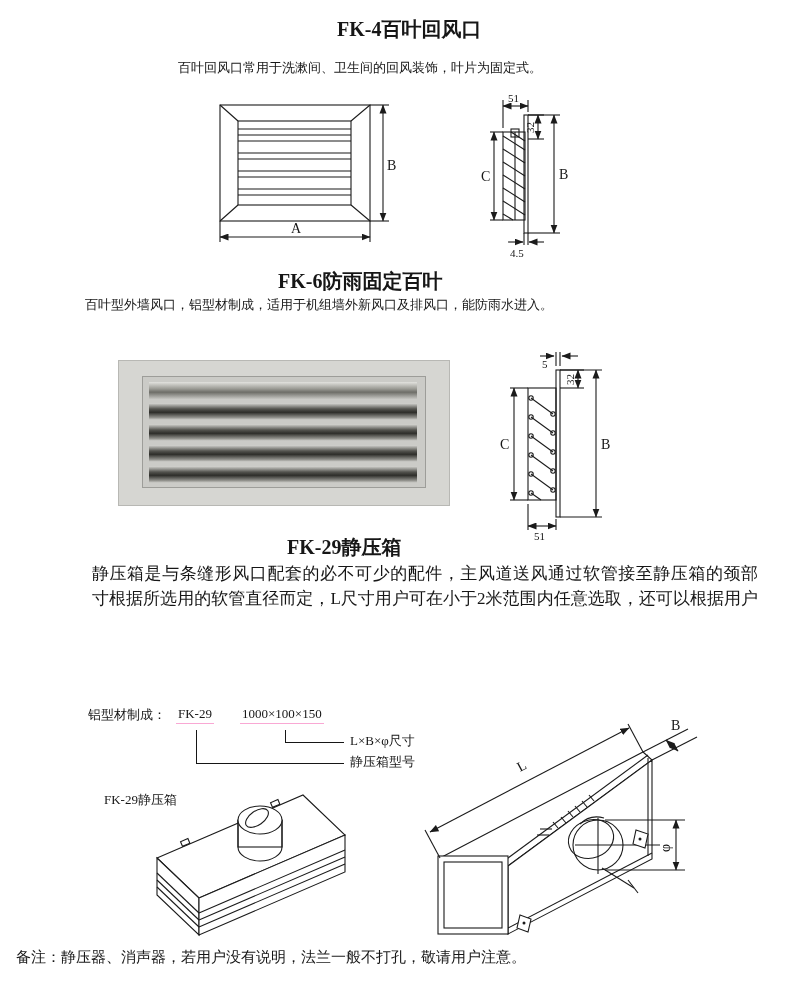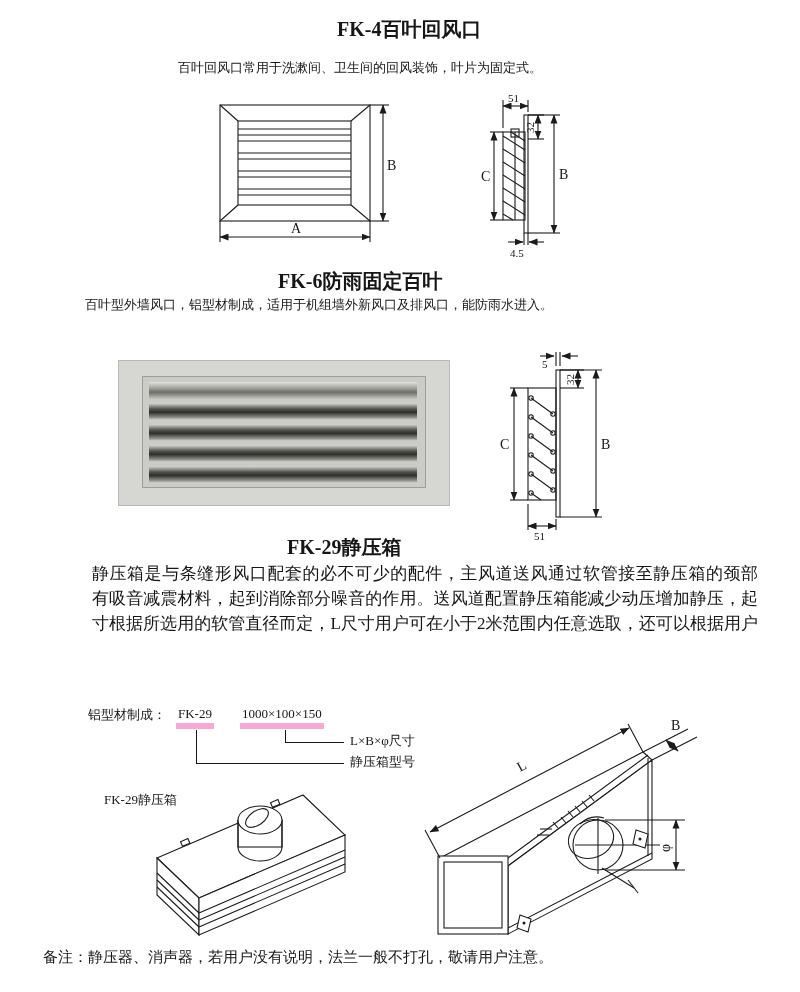--- a/index.html
+++ b/index.html
@@ -15,21 +15,21 @@
   .para-line.last{text-align:left;text-align-last:left;}
   svg{display:block;}
   svg line, svg rect, svg path, svg polygon, svg ellipse, svg circle{
     stroke:#1b1b1b;stroke-width:1.1;fill:none;
   }
   svg .fillw{fill:#ffffff;}
   svg .filled{fill:#1b1b1b;stroke:none;}
   svg text{fill:#161616;stroke:none;font-family:"Liberation Serif","DejaVu Serif",serif;}
   .dimnum{font-size:11px;}
   .dimletter{font-size:14px;}
-  .mark-underline{border-bottom:6px solid #f9a8d4;padding:0 2px 1px 2px;}
+  .mark-underline{border-bottom:1px solid #f9a8d4;padding:0 2px 1px 2px;}
   .lshape{border-left:1px solid #161616;border-bottom:1px solid #161616;}
   .photo{background:#d6d6d2;border:1px solid #b8b8b4;}
   .photo-inner{position:absolute;left:23px;top:15px;width:282px;height:110px;
     background:#cbcbc7;border:1px solid #9d9d99;}
   .slat{position:absolute;left:6px;width:268px;height:17px;
     background:linear-gradient(180deg,#d8d8d4 0%,#54544f 35%,#2e2e2a 55%,#8f8f8a 85%,#d2d2ce 100%);}
   .slat.light{background:linear-gradient(180deg,#e2e2de 0%,#9a9a94 40%,#6e6e68 60%,#c6c6c2 100%);}
   .footer-note{font-size:15px;white-space:nowrap;}
 </style>
 </head>
@@ -176,21 +176,20 @@
   <line x1="30" y1="156" x2="30" y2="182"></line>
     <line x1="58" y1="171" x2="58" y2="182"></line>
   <line x1="30" y1="178" x2="58" y2="178" marker-start="url(#as)" marker-end="url(#ae)"></line>
   <text x="36" y="192" class="dimnum">51</text>
 </svg>
 
 <div class="abs sec-title" style="left:287px;top:534px;">FK-29静压箱</div>
 
 <div class="abs" style="left:72px;top:561px;width:666px;margin-left:20px;">
   <div class="para-line">静压箱是与条缝形风口配套的必不可少的配件，主风道送风通过软管接至静压箱的颈部</div>
-  <div class="para-line">有吸音减震材料，起到消除部分噪音的作用。送风道配置静压箱能减少动压增加静压，起</div>
   <div class="para-line">寸根据所选用的软管直径而定，L尺寸用户可在小于2米范围内任意选取，还可以根据用户</div>
 </div>
 
 <div class="abs" style="left:88px;top:706px;width:430px;height:78px;">
   <span class="abs body-text" style="left:0;top:0;">铝型材制成：</span>
   <span class="abs body-text mark-underline" style="left:88px;top:0;">FK-29</span>
   <span class="abs body-text mark-underline" style="left:152px;top:0;">1000×100×150</span>
   <div class="abs lshape" style="left:197px;top:24px;width:58px;height:12px;"></div>
   <div class="abs lshape" style="left:108px;top:24px;width:147px;height:33px;"></div>
   <span class="abs body-text" style="left:262px;top:26px;">L×B×φ尺寸</span>
@@ -263,13 +262,13 @@
     <circle cx="220" cy="151" r="1.5" class="filled" fill="#1b1b1b"></circle>
   <polygon class="fillw" points="100,227 111,231 108,244 97,240"></polygon>
     <circle cx="104" cy="235" r="1.5" class="filled" fill="#1b1b1b"></circle>
 
   <line x1="185" y1="132" x2="265" y2="132"></line>
   <line x1="185" y1="182" x2="265" y2="182"></line>
   <line x1="256" y1="132" x2="256" y2="182" marker-start="url(#as)" marker-end="url(#ae)"></line>
   <text transform="translate(250,164) rotate(-90)" class="dimletter">φ</text>
 </svg>
 
-<div class="abs footer-note" style="left:43px;top:948px;">备注：静压器、消声器，若用户没有说明，法兰一般不打孔，敬请用户注意。</div>
+<div class="abs footer-note" style="left:16px;top:948px;">备注：静压器、消声器，若用户没有说明，法兰一般不打孔，敬请用户注意。</div>
 
 </body></html>

